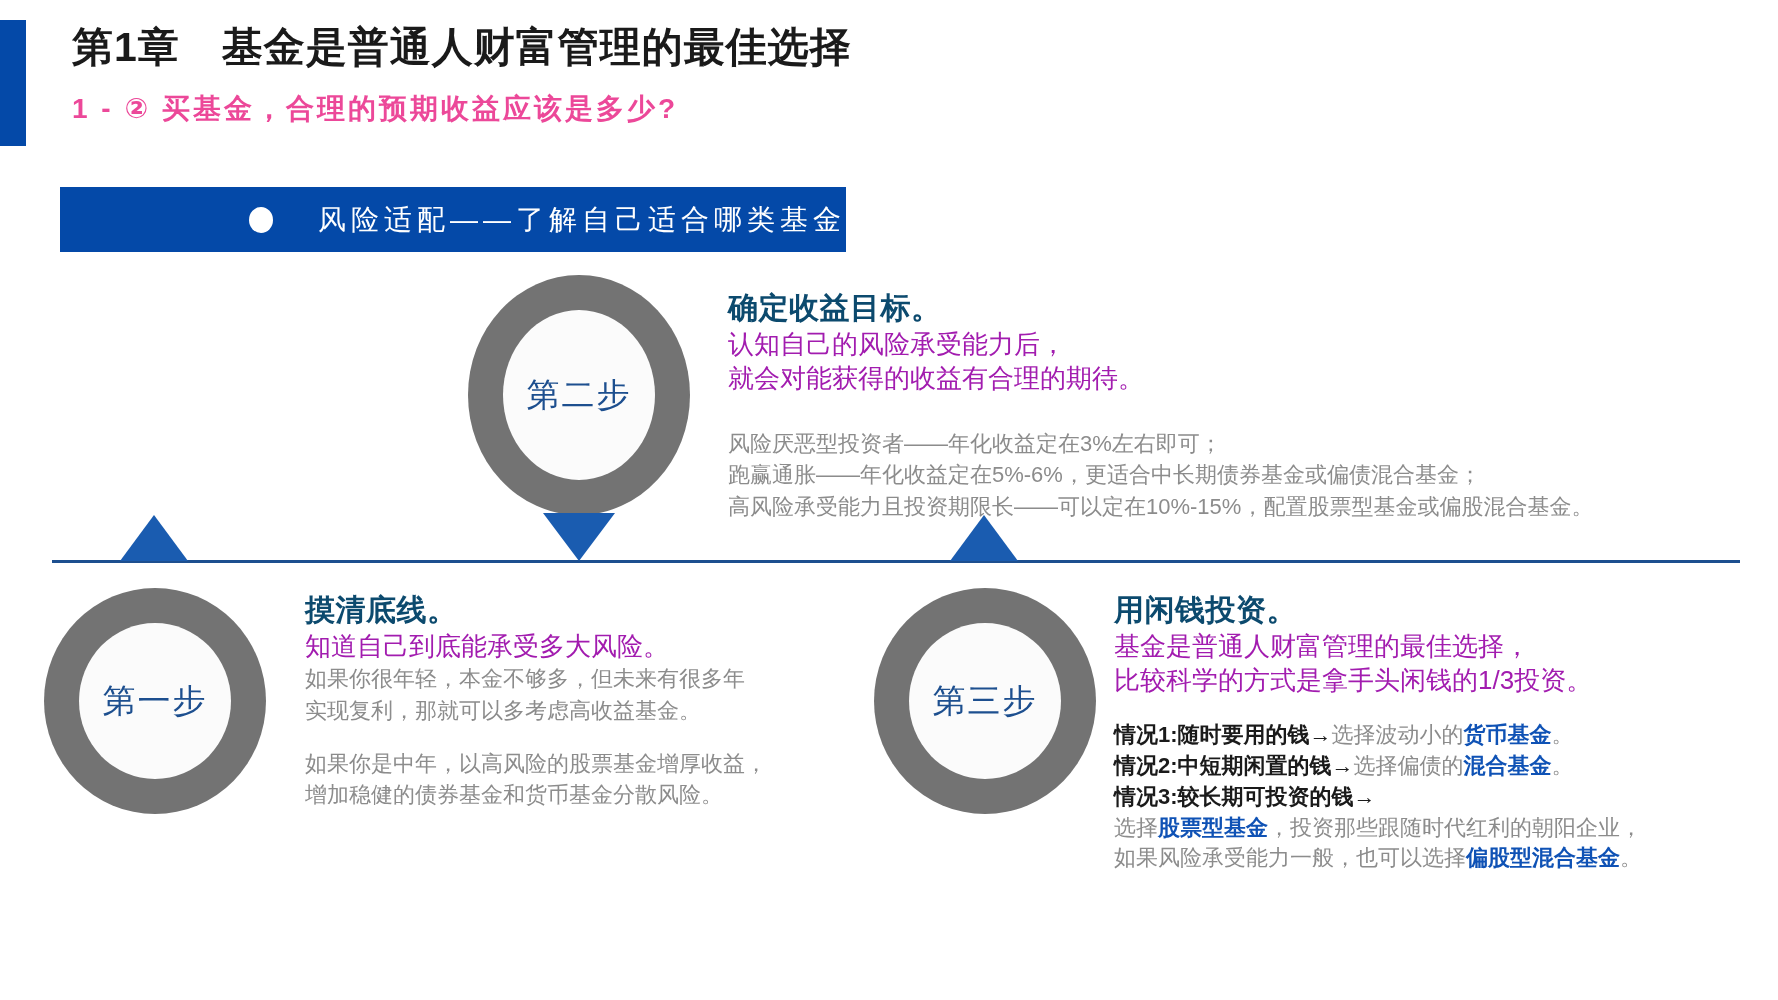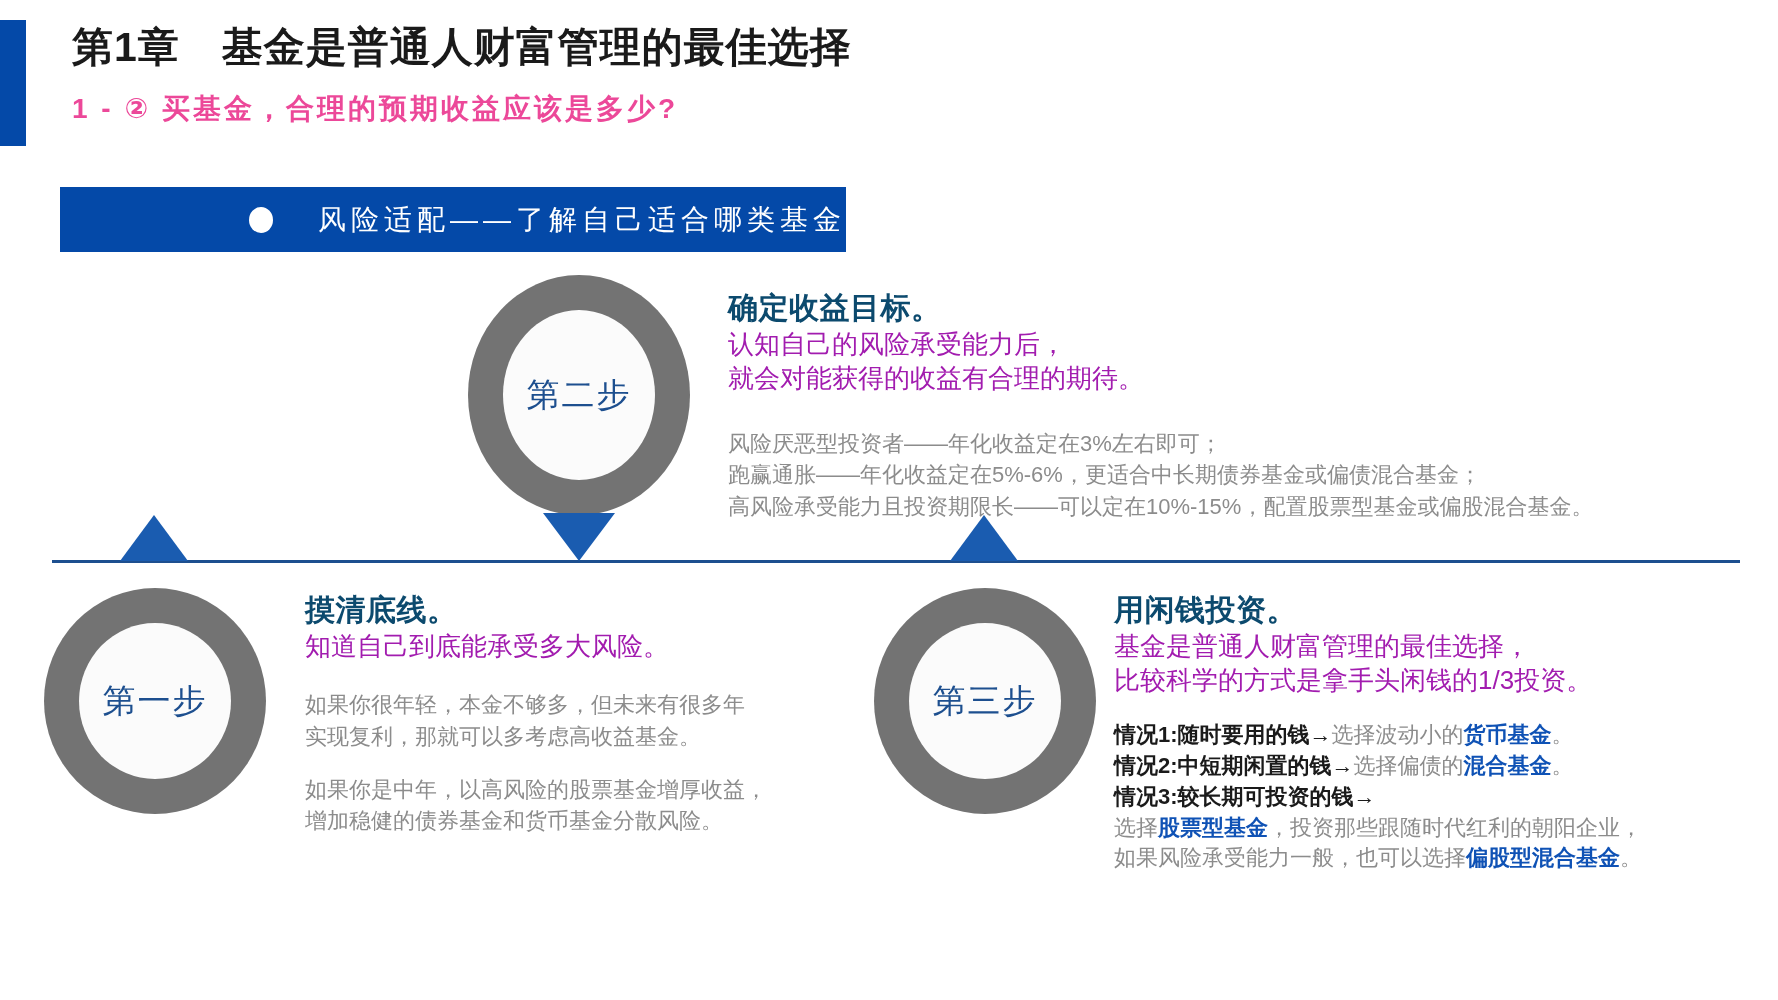--- a/index.html
+++ b/index.html
@@ -159,21 +159,21 @@
     line-height: 1.40;
     color: #8c8c8c;
     white-space: nowrap;
   }
   .mixed b { color: #1a1a1a; font-weight: bold; }
   .mixed .hl { color: #0f52b5; font-weight: bold; }
 
   #blk-2 { left: 728px; top: 290px; }
   #blk-2 .gbox { margin-top: 32px; }
   #blk-1 { left: 305px; top: 592px; }
-  #blk-1 .gbox { margin-top: 26px; }
+  #blk-1 .gbox { }
   #blk-3 { left: 1094px; top: 592px; margin-left: 20px; }
   #blk-3 .gbox { margin-top: 22px; }
 </style>
 </head>
 <body>
 
 <div id="slide">
 
   <div class="accent-bar"></div>
 

